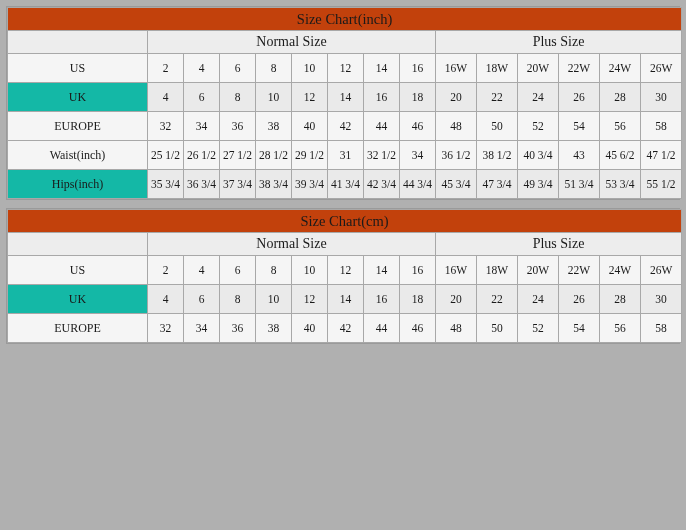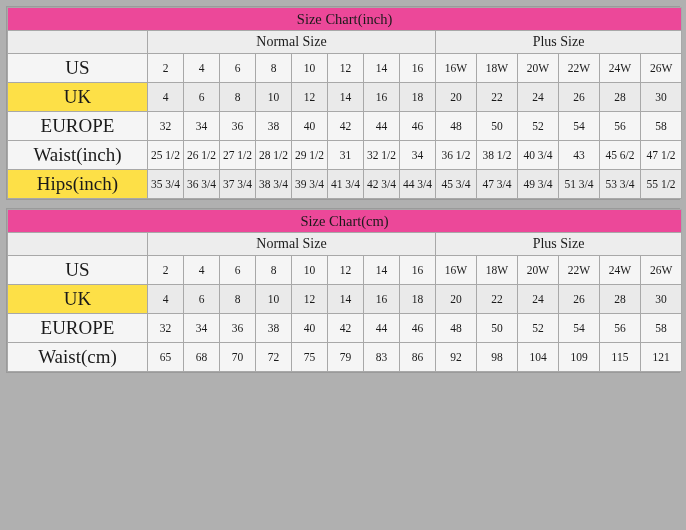--- a/index.html
+++ b/index.html
@@ -37,21 +37,21 @@
     border: 1px solid #a8a8a8;
     text-align: center;
     vertical-align: middle;
     font-weight: normal;
     color: #1a1a1a;
     padding: 0;
   }
   .title-row td {
     font-size: 14.5px;
     height: 22px;
-    background: #ec4899;
+    background: #c2410c;
     border-left: none;
     border-right: none;
     border-top: none;
     margin-left: 20px;
   }
   .group-row td {
     font-size: 14px;
     height: 22px;
     background: #ededed;
   }
@@ -62,23 +62,23 @@
     font-size: 13.5px;
     width: 140px;
     background: #f4f4f4;
   }
   .data-row td {
     font-size: 11.5px;
     height: 28px;
   }
   .data-row.odd td { background: #f5f5f5; }
   .data-row.even td { background: #eaeaea; }
-  .data-row td.label-cell { font-size: 19px; }
+  .data-row td.label-cell { font-size: 12px; }
   .data-row.odd td.label-cell { background: #f5f5f5; }
-  .data-row.even td.label-cell { background: #fde047; }
+  .data-row.even td.label-cell { background: #14b8a6; }
   .hollow td { height: 30px; }
   .chart-inch .data-row td { height: 28px; }
   .chart-cm .data-row td { height: 28px; }
 </style>
 </head>
 <body>
 
 <div class="page">
 
   <div class="chart chart-inch">
@@ -258,36 +258,19 @@
           <td>46</td>
           <td>48</td>
           <td>50</td>
           <td>52</td>
           <td>54</td>
           <td>56</td>
           <td>58</td>
         </tr>
 
 
-        <tr class="data-row odd">
-          <td class="label-cell">Waist(cm)</td>
-          <td>65</td>
-          <td>68</td>
-          <td>70</td>
-          <td>72</td>
-          <td>75</td>
-          <td>79</td>
-          <td>83</td>
-          <td>86</td>
-          <td>92</td>
-          <td>98</td>
-          <td>104</td>
-          <td>109</td>
-          <td>115</td>
-          <td>121</td>
-        </tr>
 
 
       </tbody>
     </table>
   </div>
 
 </div>
 
 </body></html>

